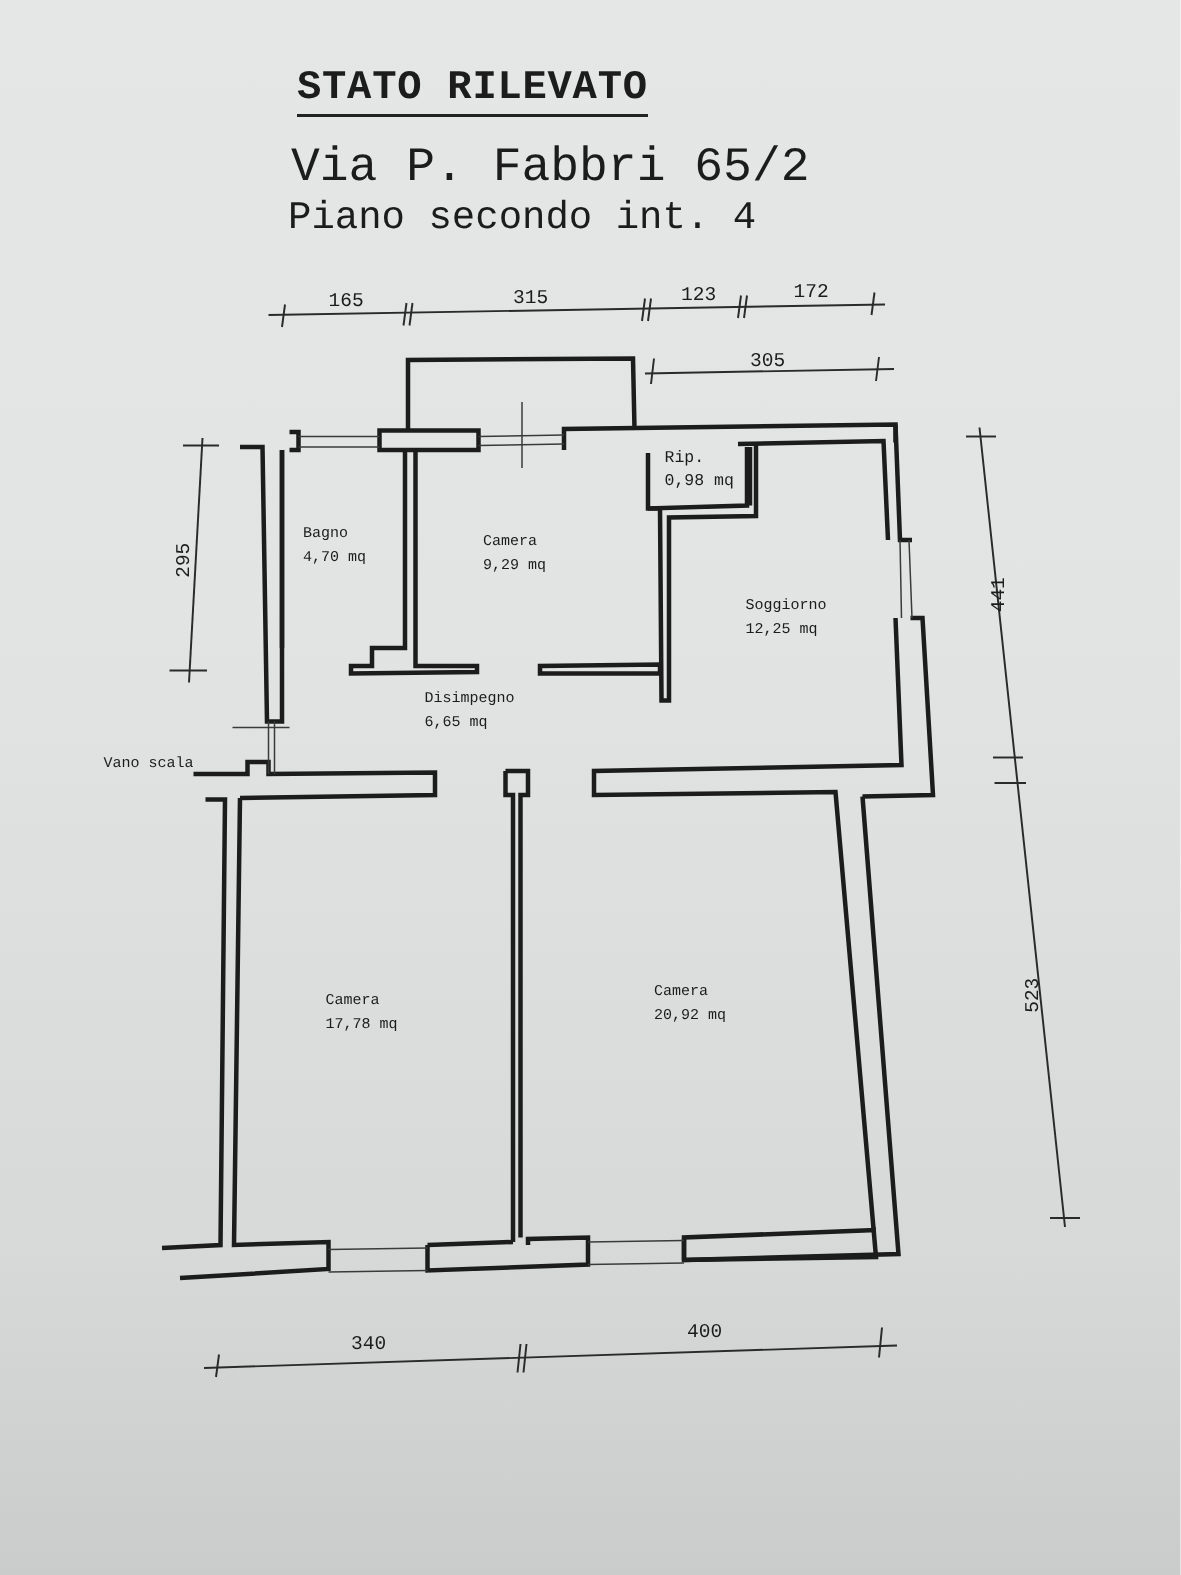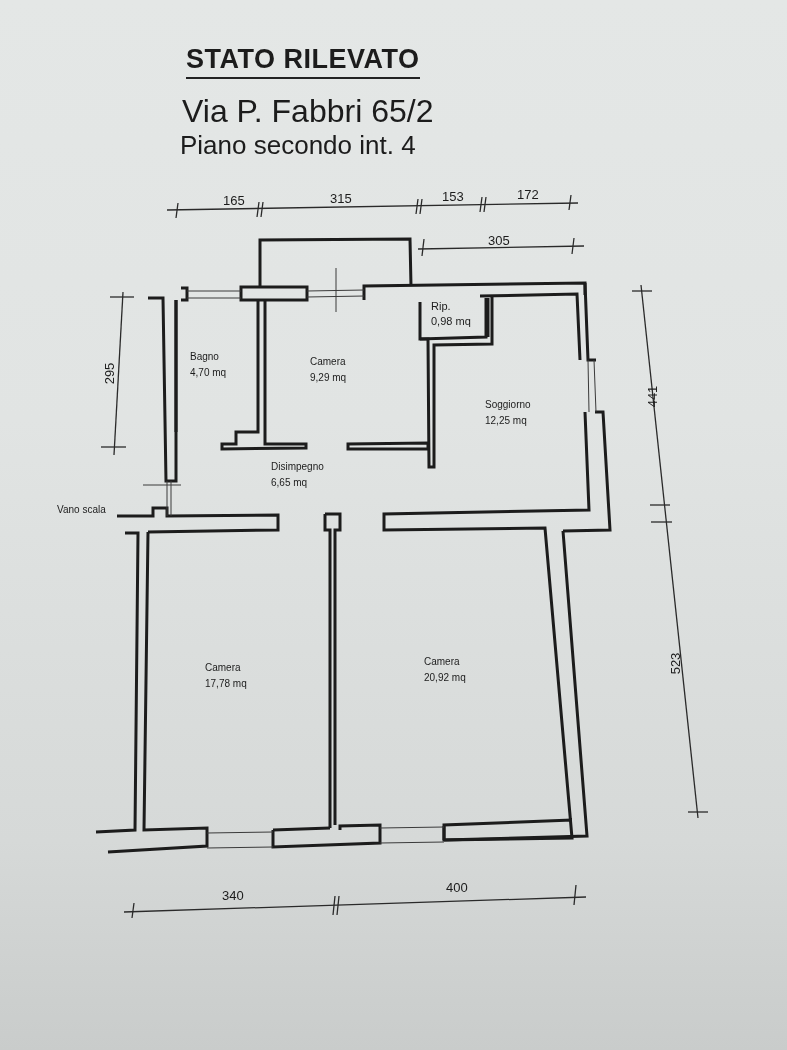--- a/index.html
+++ b/index.html
@@ -2,21 +2,21 @@
 <html><head>
 <meta charset="utf-8">
 <style>
   html, body { margin: 0; padding: 0; }
   body {
     width: 787px; height: 1050px; overflow: hidden; position: relative;
     background: linear-gradient(180deg, #e4e7e6 0%, #e1e4e3 40%, #d6d9d8 80%, #c9cccb 100%);
     font-family: "Liberation Sans", sans-serif;
     color: #1c1c1c;
   }
-  .page { position: absolute; left: 0; top: 0; width: 690px; height: 1050px; }
+  .page { position: absolute; left: 12px; top: 0; width: 690px; height: 1050px; font-family: Liberation Mono, monospace; }
   .title-block { position: absolute; left: 180px; top: 40px; }
   .title {
     position: absolute; left: 6px; top: 4px; white-space: nowrap;
     font-size: 27px; font-weight: bold; letter-spacing: 0.5px;
     border-bottom: 2px solid #222; padding-bottom: 2px;
   }
   .address { position: absolute; left: 2px; top: 53px; font-size: 32px; white-space: nowrap; }
   .floor   { position: absolute; left: 0px; top: 90px; font-size: 26px; white-space: nowrap; text-align: center; }
   svg { position: absolute; left: 0; top: 0; }
   .lbl { position: absolute; font-size: 10px; line-height: 16px; white-space: nowrap; }
@@ -141,23 +141,23 @@
   <div class="lbl" style="left:205px;top:660px;">
     <div>Camera</div>
     <div>17,78 mq</div>
   </div>
   <div class="lbl" style="left:424px;top:654px;">
     <div>Camera</div>
     <div>20,92 mq</div>
   </div>
   <div class="lbl" style="left:57px;top:467px;margin-top:35px;">Vano scala</div>
 
-  <div class="dim" style="left:207px;top:193px;margin-left:16px;">165</div>
+  <div class="dim" style="left:207px;top:193px;">165</div>
   <div class="dim" style="left:330px;top:191px;">315</div>
-  <div class="dim" style="left:442px;top:189px;">153</div>
+  <div class="dim" style="left:442px;top:189px;">123</div>
   <div class="dim" style="left:517px;top:187px;text-align:right;">172</div>
   <div class="dim" style="left:488px;top:233px;">305</div>
   <div class="dim vtext" style="left:99px;top:366px;">295</div>
   <div class="dim vtext" style="left:642px;top:389px;">441</div>
   <div class="dim vtext" style="left:665px;top:656px;">523</div>
   <div class="dim" style="left:222px;top:888px;">340</div>
   <div class="dim" style="left:446px;top:880px;">400</div>
 </div>
 
 </body></html>

